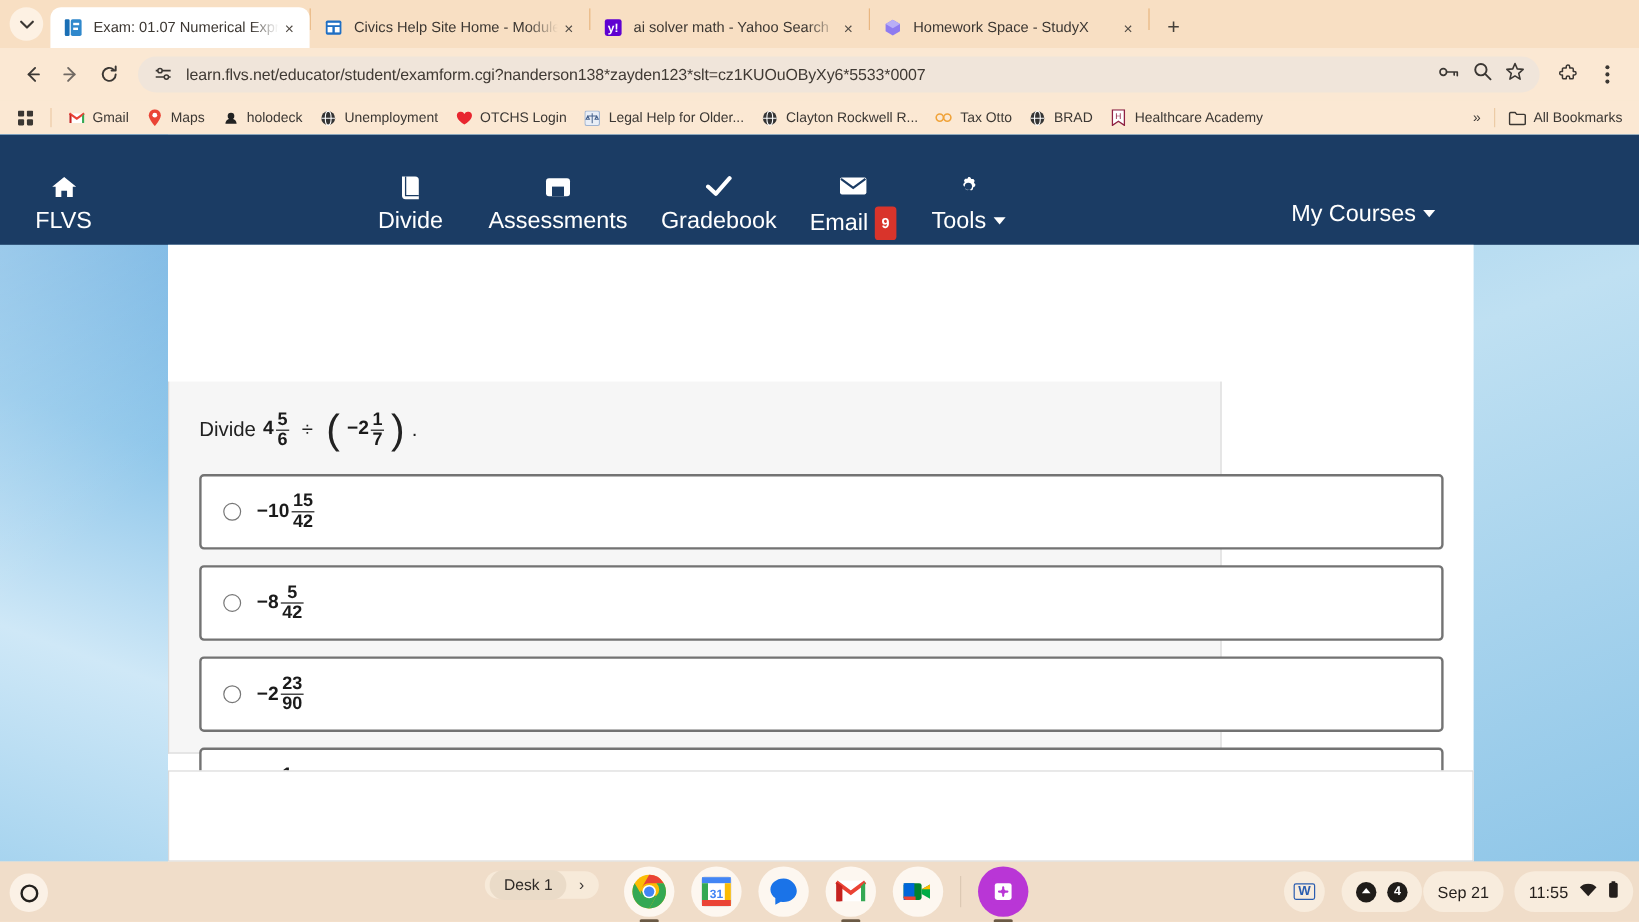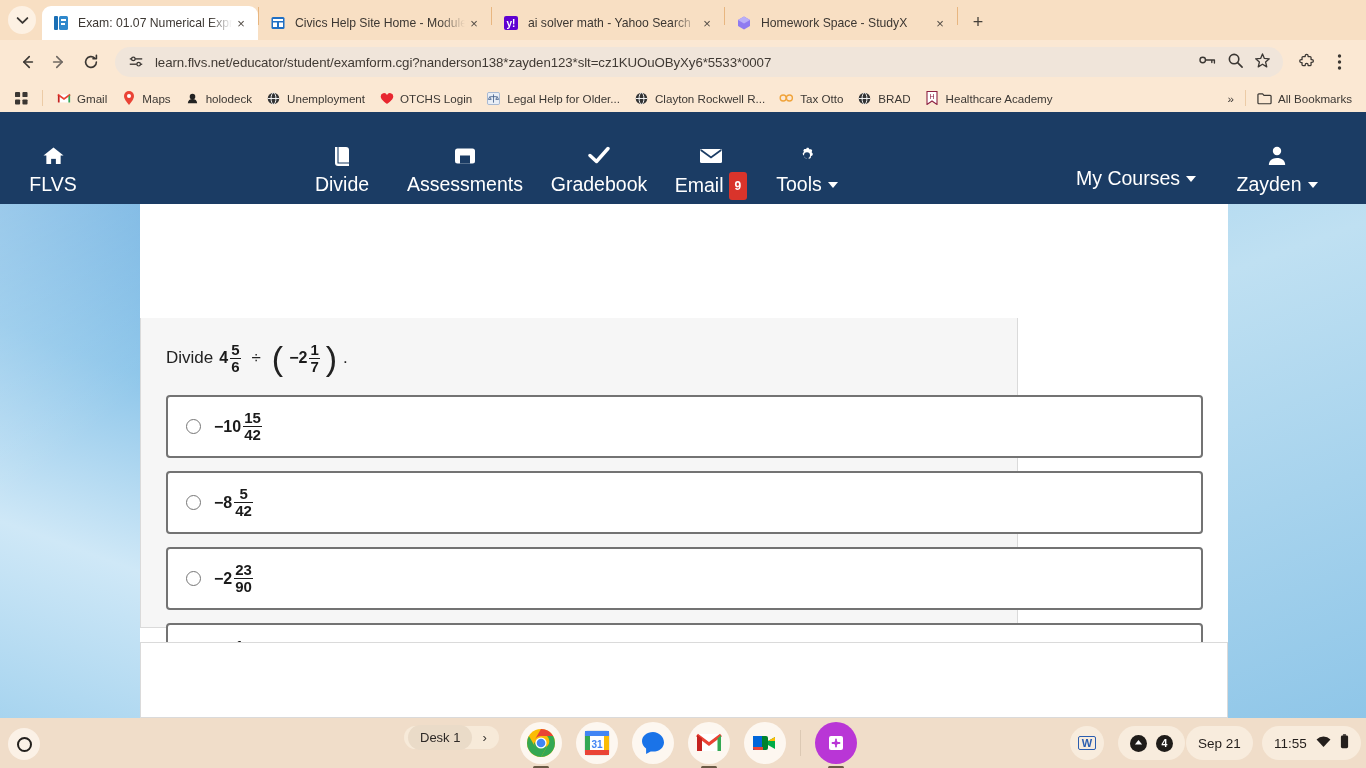--- a/index.html
+++ b/index.html
@@ -402,29 +402,20 @@
               <circle cx="10" cy="9.2" r="3" fill="#1b3c64"></circle>
             </svg>
         </span>
         <span class="nlabel"><span>Tools</span><span class="caret"></span></span>
       </div>
 
       <div class="navitem" style="left:1060px; top:54px; width:152px;">
         <span class="nlabel"><span>My Courses</span><span class="caret"></span></span>
       </div>
 
-      <div class="navitem" style="left:1222px; top:34px; width:110px;">
-        <span class="nicon">
-          <svg width="18" height="20" viewBox="0 0 18 20">
-              <circle cx="9" cy="5" r="4.2" fill="#fff"></circle>
-              <path d="M0.8 19c0-4.4 3.7-7 8.2-7s8.2 2.6 8.2 7z" fill="#fff"></path>
-            </svg>
-        </span>
-        <span class="nlabel"><span>Zayden</span><span class="caret"></span></span>
-      </div>
     </div>
 
     <div class="contentwrap">
 
       <div class="qcard">
         <div class="qtext">
           <span>Divide</span>
           <span class="mixnum">
             <span class="whole">4</span>
             <span class="frac">

